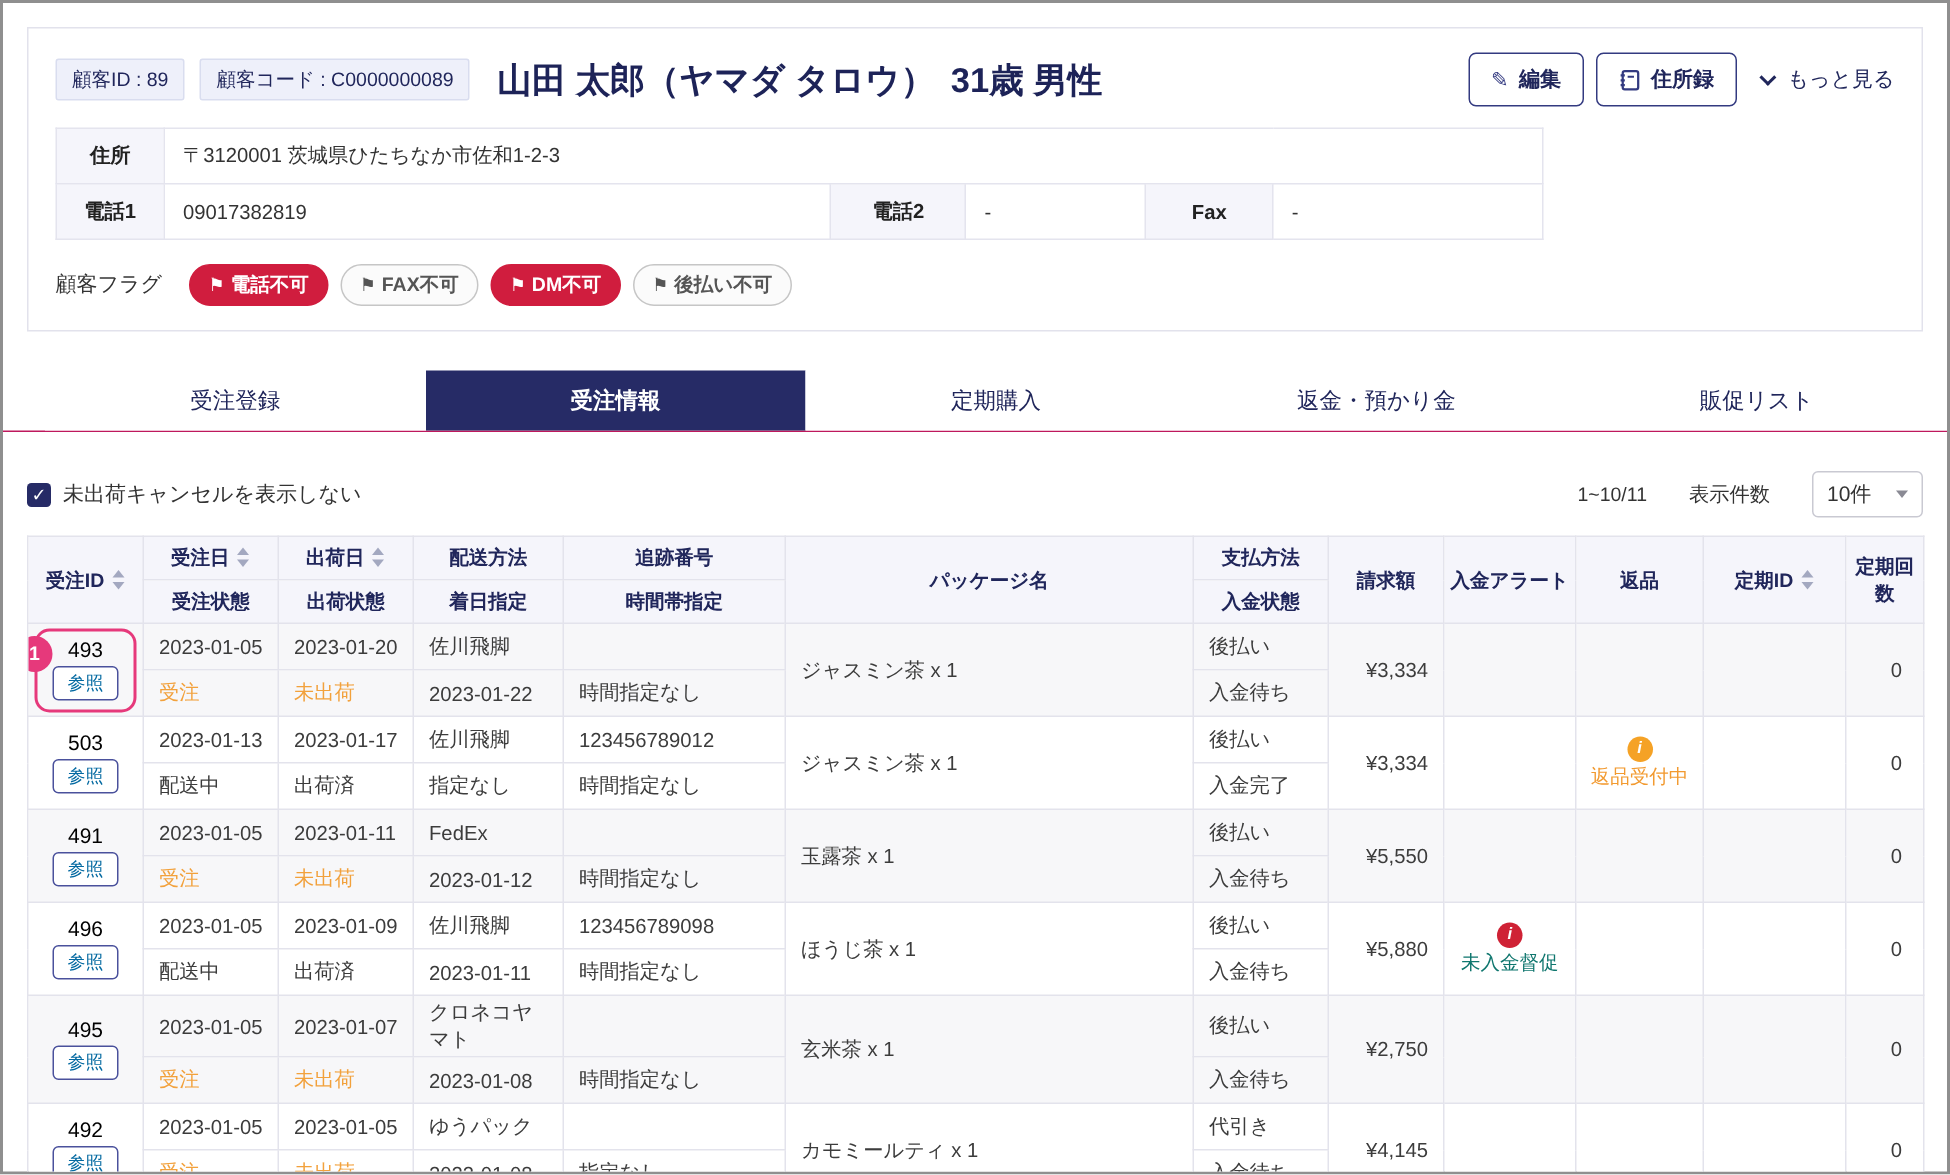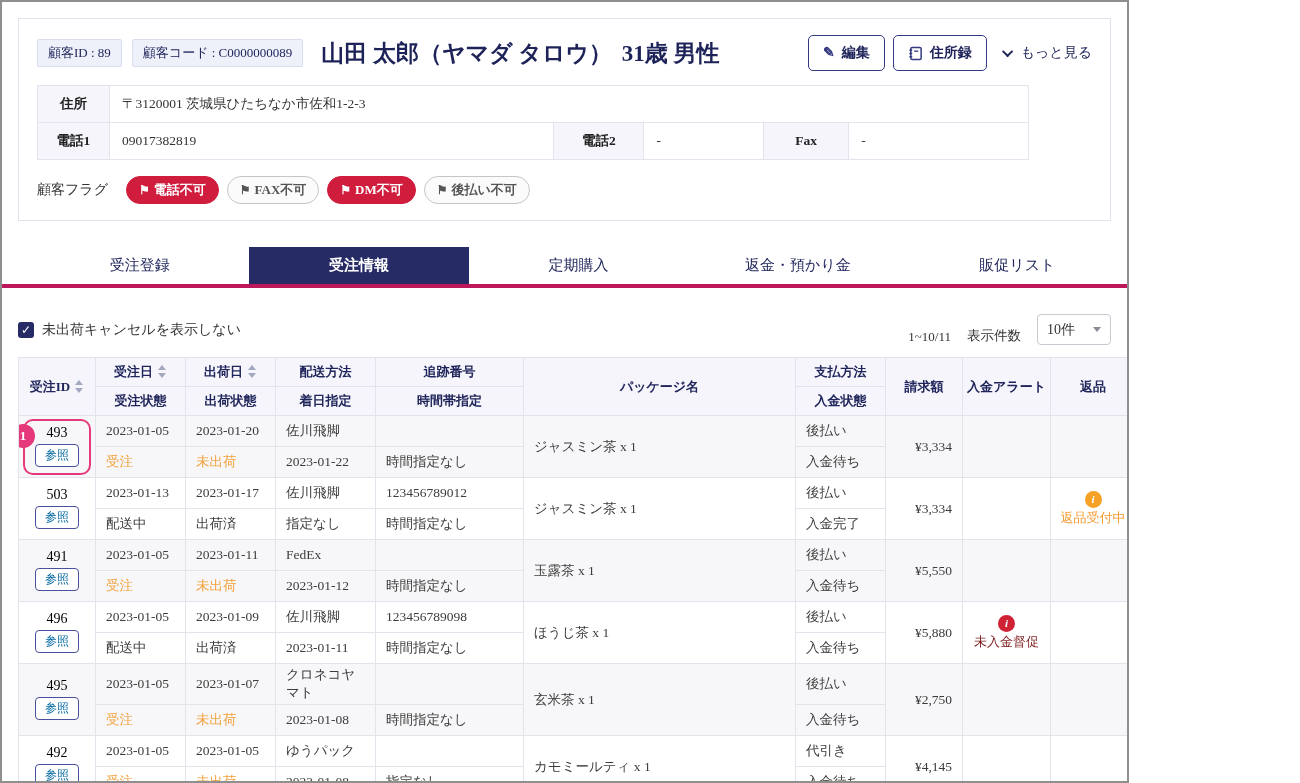--- a/index.html
+++ b/index.html
@@ -2,22 +2,22 @@
 <html><head>
 <meta charset="utf-8">
 <style>
   * { box-sizing: border-box; margin: 0; padding: 0; }
   html,body { width:1300px; height:783px; overflow:hidden; }
   body {
     font-family: "Liberation Sans", "DejaVu Sans", sans-serif;
     background:#fff; color:#333;
   }
   .page {
-    width:1129px; height:783px; border:2px solid #8f8f8f;
-    background:#fff; overflow:hidden; position:relative;font-family:Liberation Serif, serif;
+    width:1300px; height:783px; border:2px solid #8f8f8f;
+    background:#fff; overflow:hidden; position:relative;
   }
   
   .customer-card { margin:16px 16px 0; border:1px solid #e2e2ec; padding:12px 18px 16px; }
   .card-header { display:flex; align-items:center; gap:10px; margin-top:4px; }
   .id-badge {
     background:#eef0fa; border:1px solid #d9ddef; color:#20265b;
     font-size:13px; padding:4px 10px; border-radius:2px; white-space:nowrap;
   }
   .cust-title { font-size:23px; font-weight:bold; color:#1d2358; margin-left:8px; white-space:nowrap; }
   .cust-title .age { margin-left:4px; }
@@ -41,34 +41,34 @@
   .flags-row { display:flex; align-items:center; margin-top:16px; gap:18px; font-size:14px; color:#333; }
   .flag-pills { display:flex; gap:8px; }
   .flag-pill {
     display:inline-flex; align-items:center; gap:4px; border-radius:14px;
     padding:4px 12px; font-size:13px; font-weight:bold;
     background:#fbfbfb; border:1px solid #c6c6c6; color:#555;
   }
   .flag-pill .fi { font-size:12px; }
   .flag-pill.active { background:#d01d3e; border-color:#d01d3e; color:#fff; }
   
-  .tabs { display:flex; margin-top:26px; border-bottom:4px solid #be185d; height:41px;padding-left:28px; }
+  .tabs { display:flex; margin-top:26px; border-bottom:1px solid #be185d; height:41px;padding-left:28px; }
   .tab {
     flex:1; display:flex; align-items:center; justify-content:center;
     font-size:15px; color:#20265b; cursor:pointer; background:#fff; height:100%;
   }
   .tab.active { background:#262b66; color:#fff; font-weight:bold; }
   
   .toolbar { display:flex; align-items:center; margin:26px 16px 0; font-size:14px; color:#333; }
   .checkbox-wrap { display:flex; align-items:center; gap:8px; cursor:pointer; }
   .checkbox {
     width:16px; height:16px; border-radius:3px; background:#262b66; color:#fff;
     display:flex; align-items:center; justify-content:center; font-size:12px; line-height:1;
   }
-  .toolbar-right { margin-left:auto; display:flex; align-items:flex-end; gap:16px; }
+  .toolbar-right { margin-left:auto; display:flex; align-items:center; gap:28px; }
   .range-text { font-size:13px; color:#333; }
   .per-page-label { font-size:13.5px; color:#333; }
   .select-box {
     width:74px; height:31px; border:1px solid #c9c9d2; border-radius:4px; background:#fff;
     display:flex; align-items:center; justify-content:space-between; padding:0 9px;
     font-size:14px; color:#333; cursor:pointer;
   }
   .select-caret { width:0; height:0; border-left:4px solid transparent; border-right:4px solid transparent; border-top:5px solid #8a8a94; }
   
   .orders-table { border-collapse:collapse; margin:12px 16px 0; table-layout:fixed; width:1264px; }
@@ -101,21 +101,21 @@
   }
   .status-orange { color:#f2a13c !important; }
   .flag-note { display:flex; flex-direction:column; align-items:center; gap:1px; font-size:13px; }
   .note-icon {
     width:17px; height:17px; border-radius:50%; color:#fff; font-weight:bold; font-size:11px;
     display:flex; align-items:center; justify-content:center; font-style:italic;
   }
   .flag-note.orange .note-icon { background:#f5a226; }
   .flag-note.orange .note-text { color:#f29a30; }
   .flag-note.red .note-icon { background:#cf2235; }
-  .flag-note.red .note-text { color:#7f1d1d; }
+  .flag-note.red .note-text { color:#0f766e; }
   
   .sort-icon { display:inline-block; width:9px; height:13px; position:relative; margin-left:5px; vertical-align:-2px; }
   .sort-icon::before { content:""; position:absolute; top:0; left:0;
     border-left:4.5px solid transparent; border-right:4.5px solid transparent; border-bottom:5px solid #a3a8c0; }
   .sort-icon::after { content:""; position:absolute; bottom:0; left:0;
     border-left:4.5px solid transparent; border-right:4.5px solid transparent; border-top:5px solid #a3a8c0; }
   
   .book-icon { width:15px; height:15px; display:inline-block; }
 </style>
 </head>

